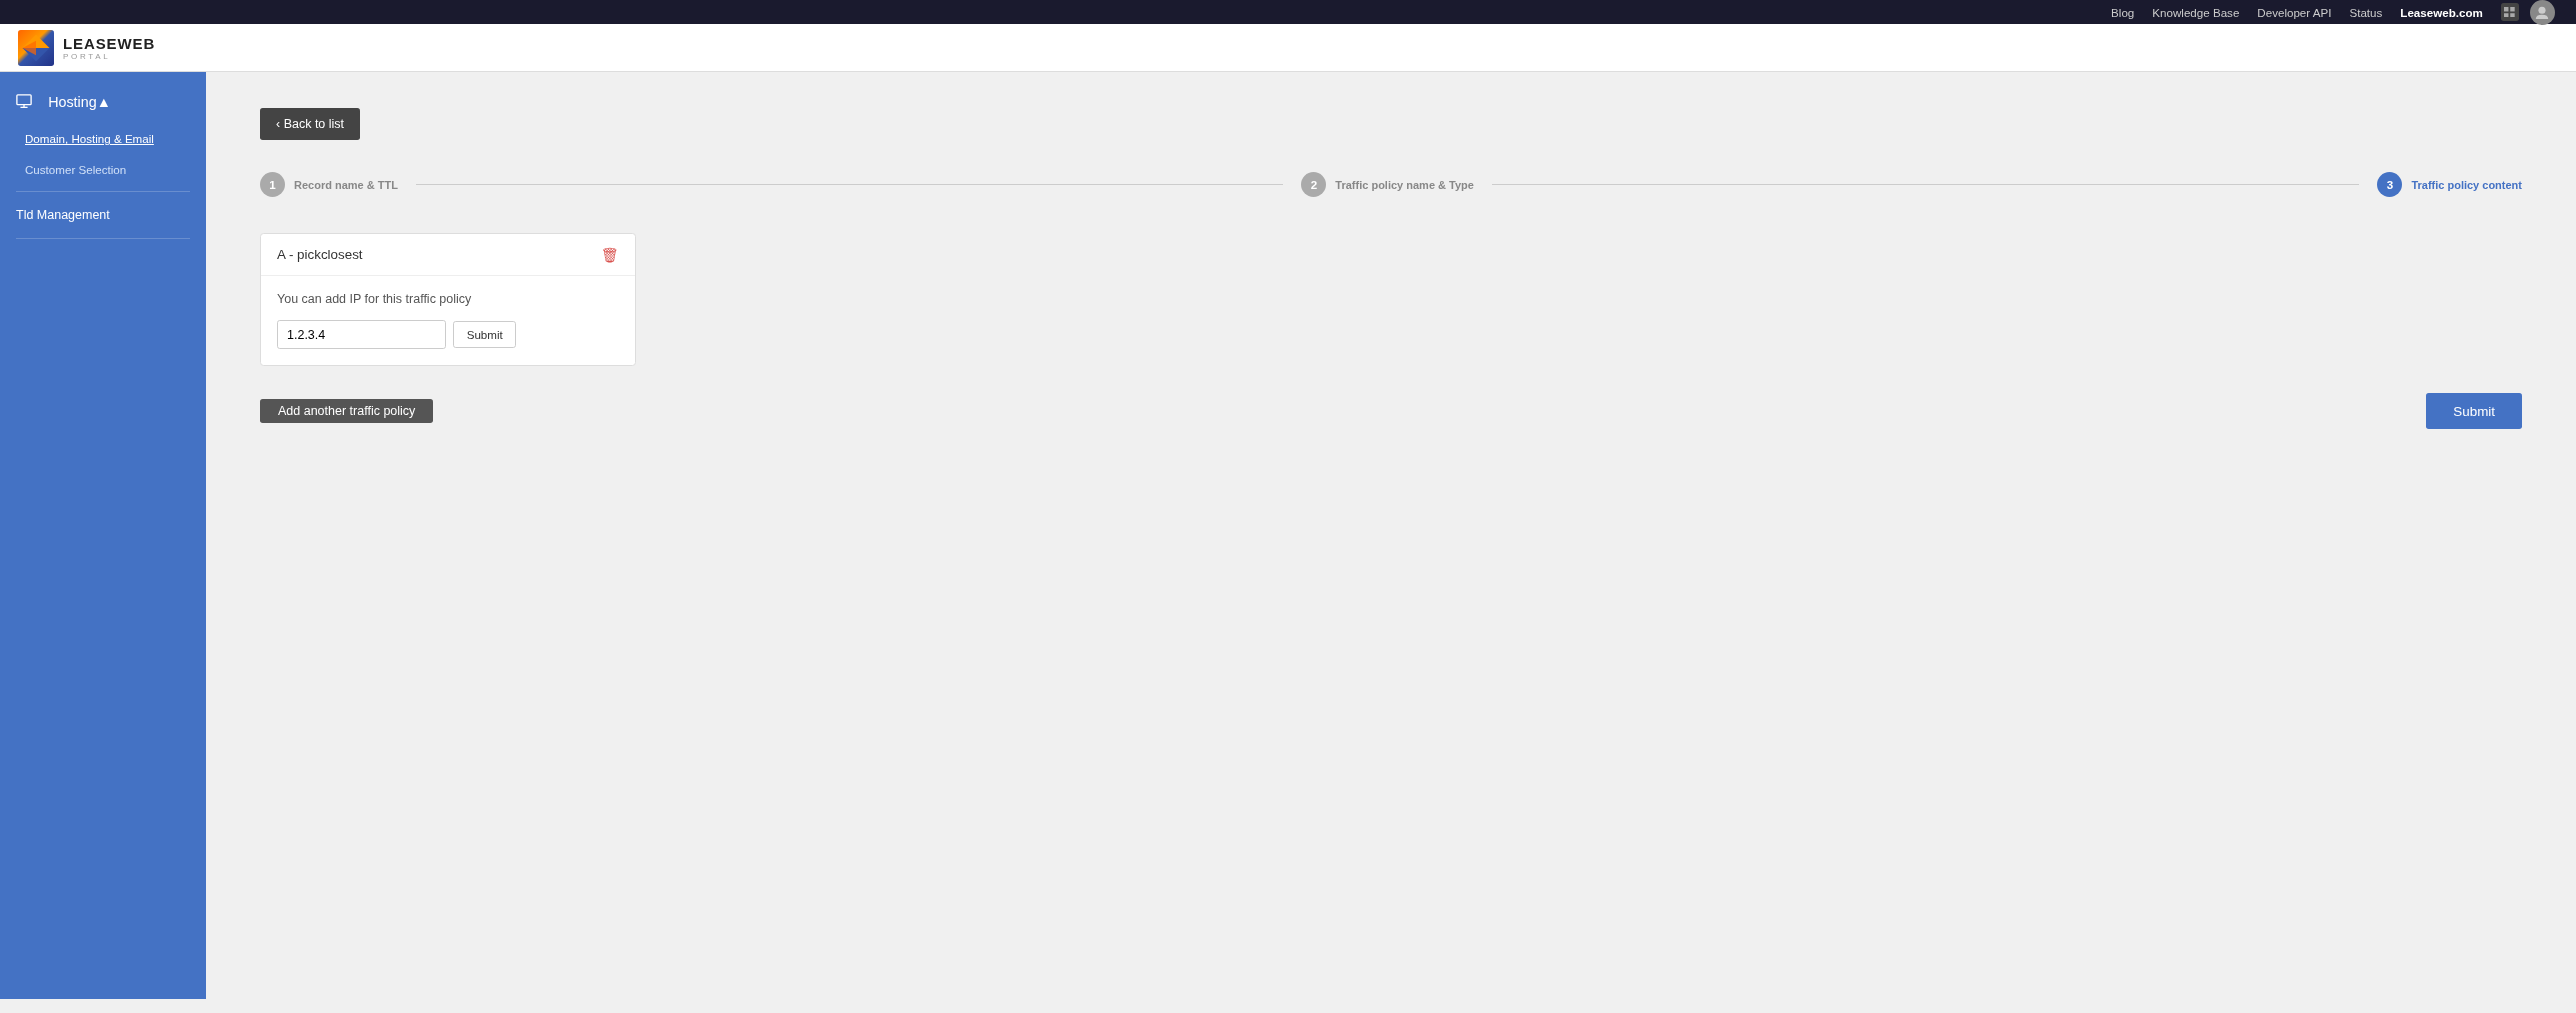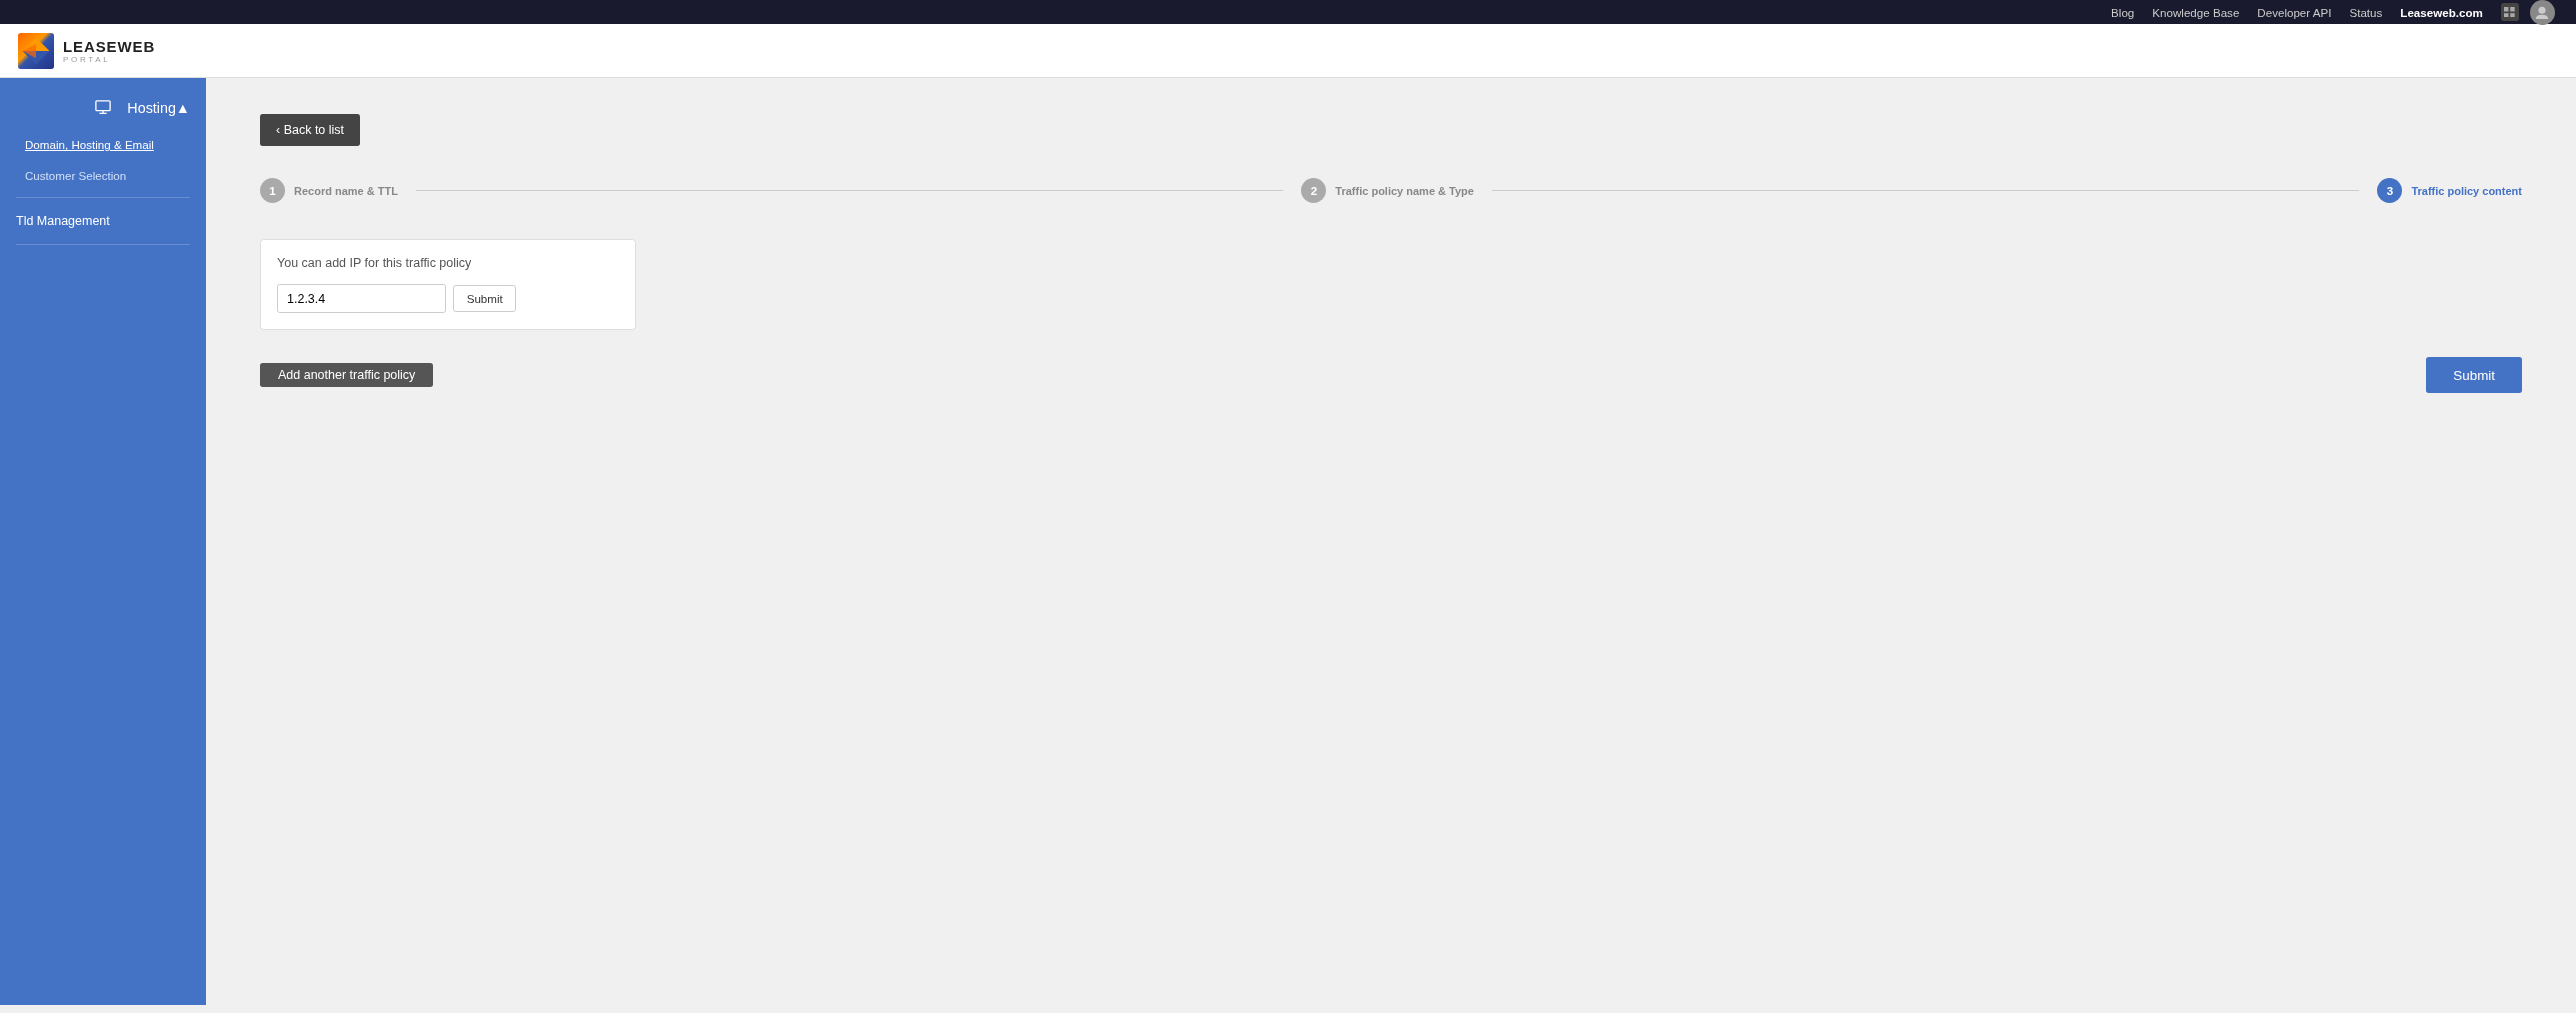--- a/index.html
+++ b/index.html
@@ -40,21 +40,21 @@
       width: 25px; height: 25px;
       border-radius: 50%;
       background: #888;
       display: inline-flex; align-items: center; justify-content: center;
       cursor: pointer;
     }
 
     
     .header-bar {
       background: white;
-      height: 54px;
+      height: 48px;
       display: flex;
       align-items: center;
       padding: 0 18px;
       border-bottom: 0.9px solid #ddd;
     }
 
     
     .app-layout {
       display: flex;
       min-height: calc(100vh - 86px);
@@ -63,21 +63,21 @@
     
     .sidebar {
       width: 206px;
       background: #4472c4;
       flex-shrink: 0;
       padding-top: 9px;
     }
     .sidebar-section-header {
       display: flex;
       align-items: center;
-      justify-content: flex-end;
+      justify-content: flex-start;
       padding: 12.5px 16px;
       color: white;
       font-size: 14.3px;
       font-weight: 500;
       cursor: pointer;
     }
     .sidebar-section-header .monitor-icon {
       margin-right: 7.2px;
     }
     .sidebar-item {
@@ -354,20 +354,24 @@
       </div>
       <div class="step-line"></div>
       <div class="step">
         <div class="step-circle active">3</div>
         <span class="step-label active">Traffic policy content</span>
       </div>
     </div>
 
     
     <div class="policy-card">
+      <div class="policy-card-header">
+        <span class="policy-card-title">A - pickclosest</span>
+        <span class="delete-icon">🗑</span>
+      </div>
       <div class="policy-card-body">
         <p class="policy-info-text">You can add IP for this traffic policy</p>
         <div class="ip-input-row">
           <input type="text" class="ip-input" value="1.2.3.4" style="">
           <button class="submit-ip-btn">Submit</button>
         </div>
       </div>
     </div>
 
     

